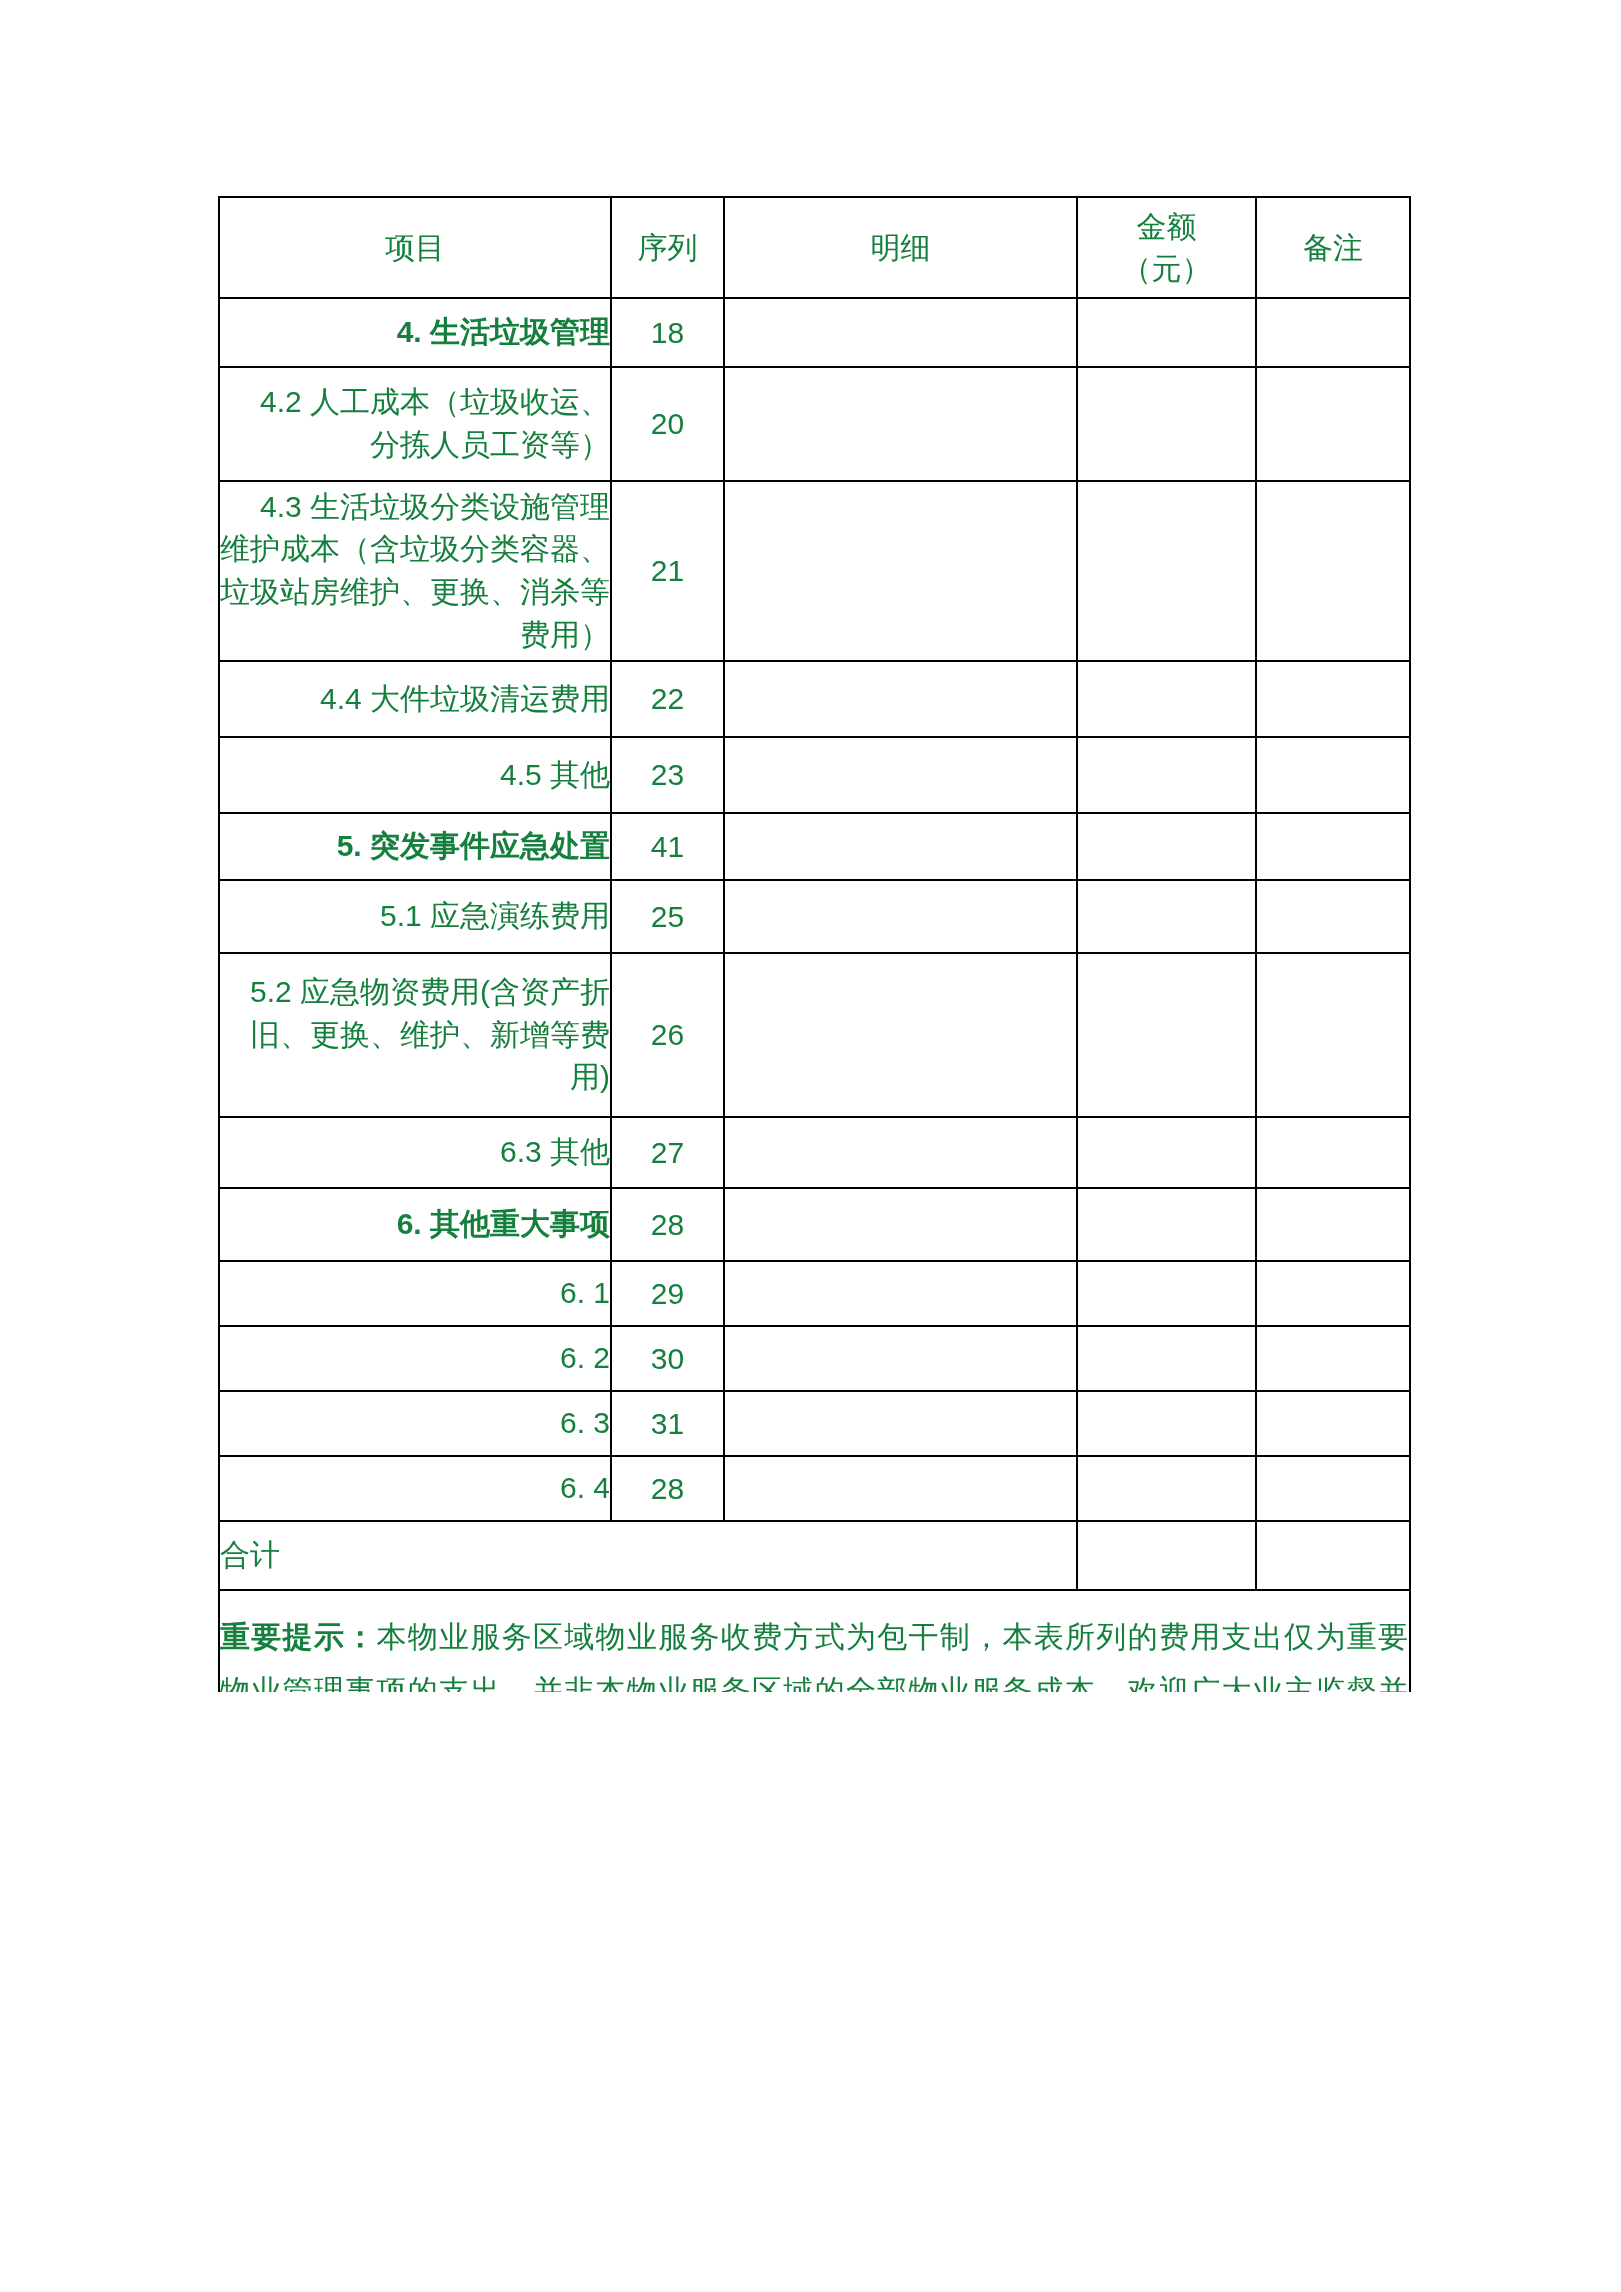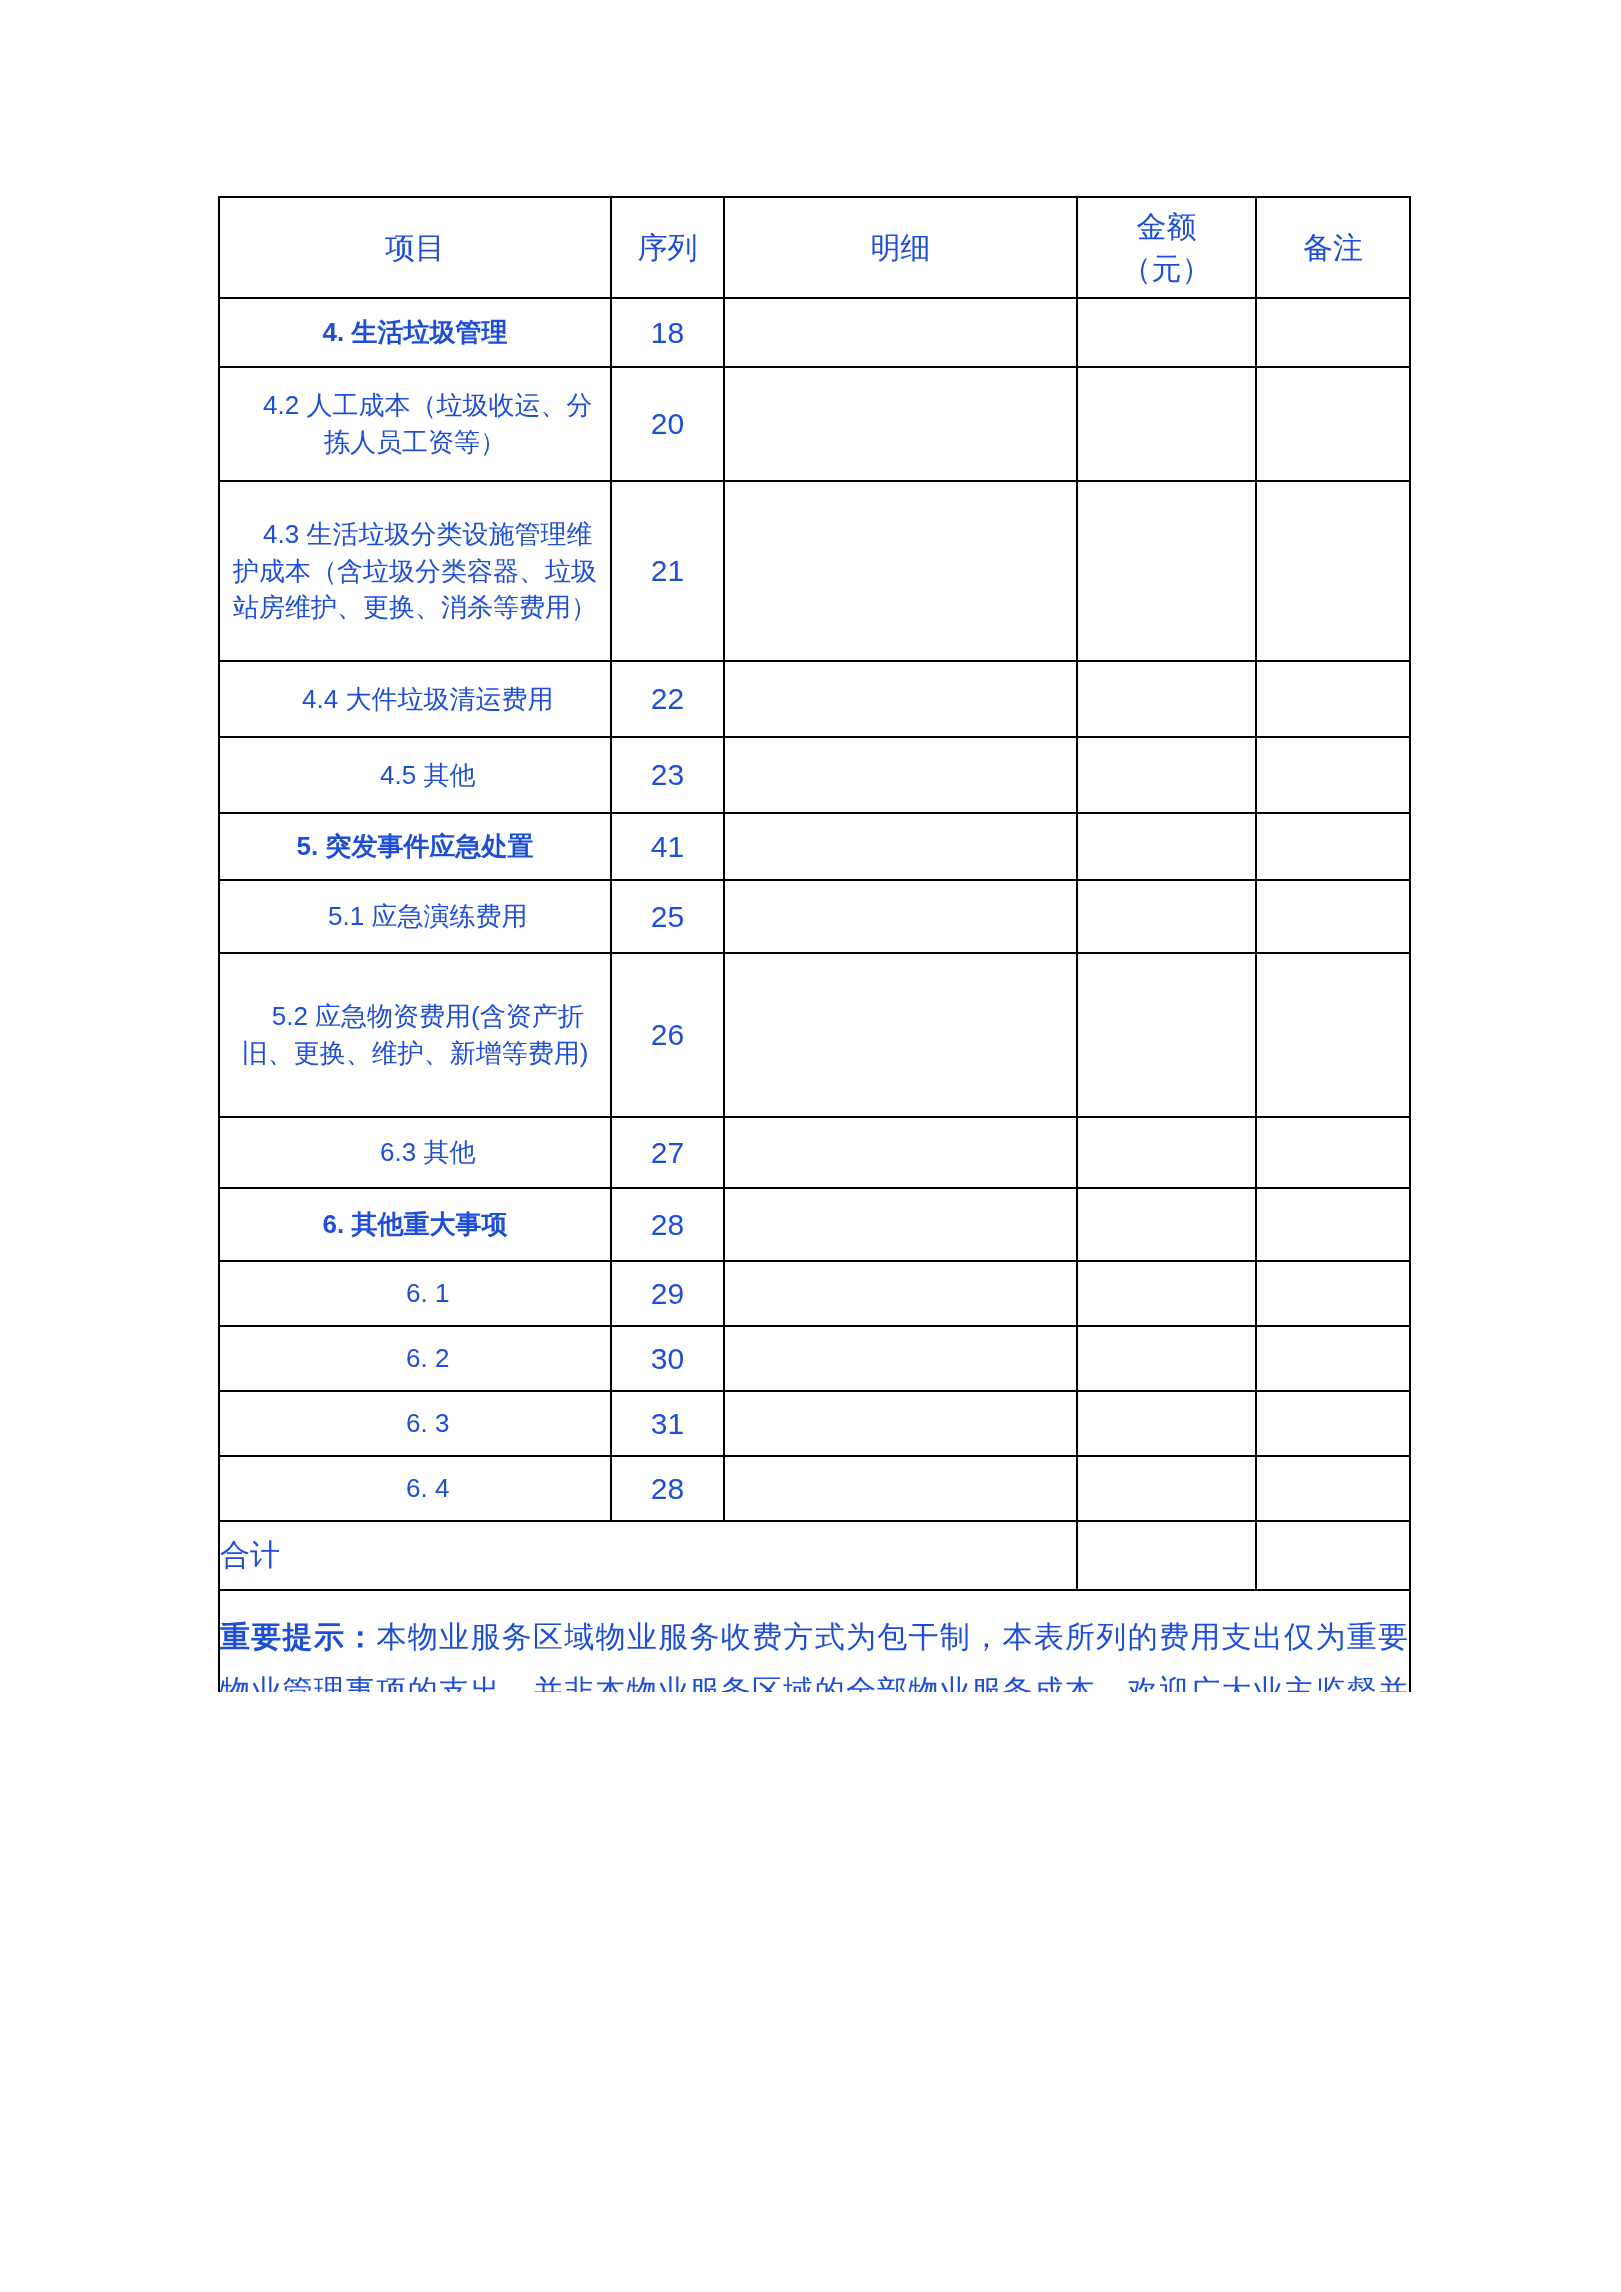--- a/index.html
+++ b/index.html
@@ -1,20 +1,20 @@
 <!DOCTYPE html>
 <html><head>
 <meta charset="utf-8">
 <style>
   html,body{margin:0;padding:0;background:#ffffff;}
   .page{
     position:relative;
     width:1621px;height:1692px;
     background:#ffffff;
-    color:#1d4ed8;
+    color:#15803d;
     font-family:"Liberation Sans", sans-serif;
     overflow:hidden;
   }
   table.fee-table{
     position:absolute;
     left:218px;top:196px;
     width:1191px;
     border-collapse:collapse;
     table-layout:fixed;
     border:2.9px solid #000;
@@ -27,24 +27,24 @@
   }
   .fee-table th{
     font-weight:normal;
     font-size:30px;
     text-align:center;
     white-space:pre-line;
     line-height:1.4;
   }
   .item-cell{padding:3.9px 9.8px 3.9px 7.8px;}
   .item-cell p{
-    margin:8px;
-    font-size:26px;
+    margin:0;
+    font-size:30px;
     line-height:1.42;
-    text-align:center;
+    text-align:right;
     word-break:break-all;
   }
   .indent p{text-indent:25.5px;}
   .bold-item p{font-weight:bold;text-indent:0;}
   .seq-cell{font-size:30px;text-align:center;}
   .total-cell{font-size:30px;text-align:left;}
   .note-cell{
     border-top:2.9px solid #000 !important;
     padding:23.5px 27.4px 23.5px 31px;
     vertical-align:top;

